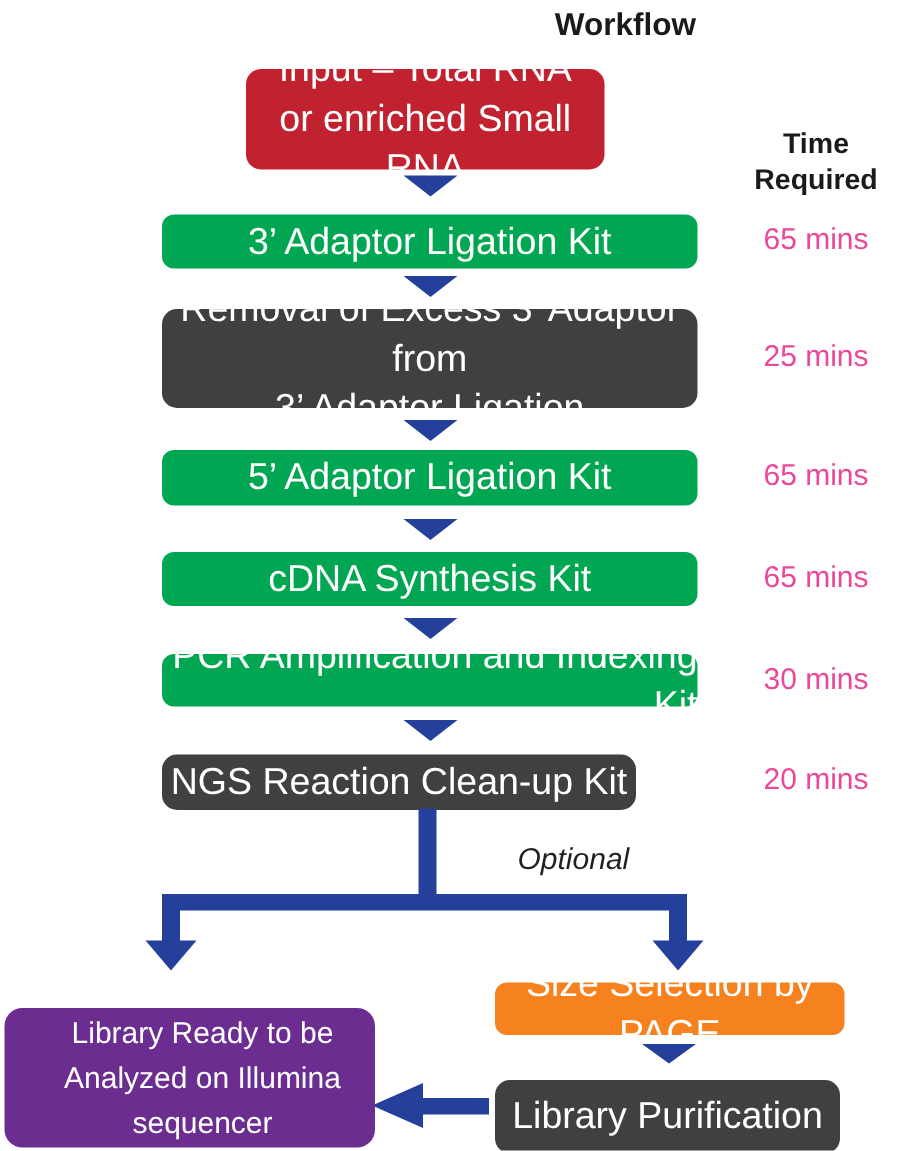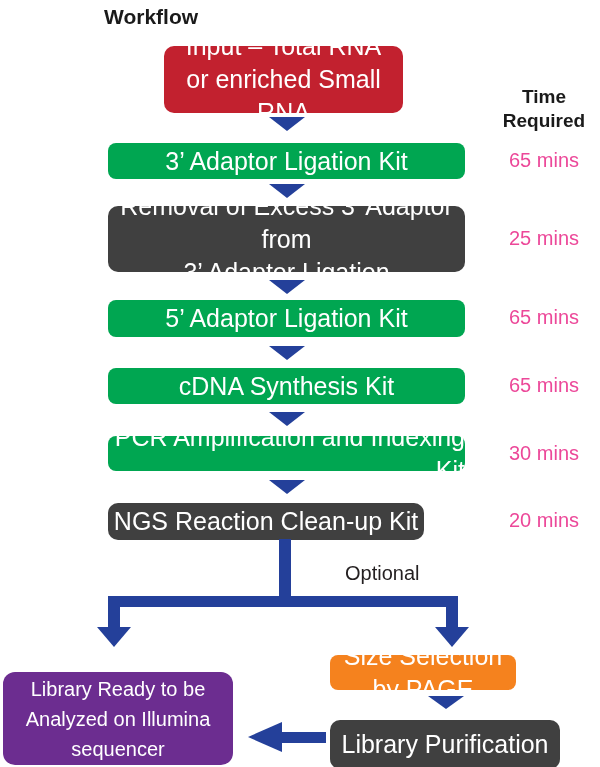--- a/index.html
+++ b/index.html
@@ -8,43 +8,43 @@
     background:#ffffff;
   }
   .canvas{
     position:relative;
     width:600px;height:767px;
     background:#ffffff;
     overflow:hidden;
   }
   .title{
     position:absolute;left:104px;top:5px;width:360px;
-    text-align:left;font-size:21px;font-weight:bold;color:#1a1a1a;
+    text-align:right;font-size:21px;font-weight:bold;color:#1a1a1a;
   }
   .box{
     position:absolute;
     display:flex;align-items:center;justify-content:center;
     color:#ffffff;text-align:center;
     font-size:25px;line-height:1.32;
     white-space:pre-line;
   }
   .red{background:#c2212f;border-radius:10px;}
   .green{background:#00a651;border-radius:8px;}
   .blue{background:#404040;border-radius:10px;}
   .orange{background:#f5821e;border-radius:8px;}
-  .purple{background:#6c2d90;border-radius:12px;font-size:20px;line-height:1.5;}
+  .purple{background:#6c2d90;border-radius:12px;font-size:20px;line-height:1.5;padding-left:17px;}
 
   .box-red-input   {left:164px;top:46px;width:239px;height:67px;}
   .box-green-1     {left:108px;top:143px;width:357px;height:36px;}
   .box-blue-1      {left:108px;top:206px;width:357px;height:66px;}
   .box-green-2     {left:108px;top:300px;width:357px;height:37px;}
   .box-green-3     {left:108px;top:368px;width:357px;height:36px;}
   .box-green-4     {left:108px;top:436px;width:357px;height:35px;text-align:right;}
   .box-blue-2      {left:108px;top:503px;width:316px;height:37px;}
-  .box-orange      {left:330px;top:655px;width:186px;height:35px;}
+  .box-orange      {left:330px;top:655px;width:233px;height:35px;}
   .box-libpur      {left:330px;top:720px;width:230px;height:49px;}
   .box-purple      {left:3px;top:672px;width:230px;height:93px;}
 
   .time-header{
     position:absolute;left:488px;top:85px;width:112px;
     text-align:center;font-weight:bold;font-size:19px;line-height:1.28;
     color:#1a1a1a;white-space:pre-line;
   }
   .time{
     position:absolute;left:488px;width:112px;
@@ -87,21 +87,21 @@
 
   .shaft-horiz{left:282px;top:732px;width:44px;height:11px;}
   .head-horiz{
     position:absolute;left:248px;top:722px;width:0;height:0;
     border-top:15px solid transparent;
     border-bottom:15px solid transparent;
     border-right:34px solid #24409a;
   }
   .optional{
     position:absolute;left:345px;top:562px;
-    font-size:20px;color:#231f20;
+    font-size:20px;font-style:italic;color:#231f20;
   }
 </style>
 </head>
 <body>
 
 <div class="canvas">
 
   <div class="title">Workflow</div>
 
   <div class="time-header">Time

